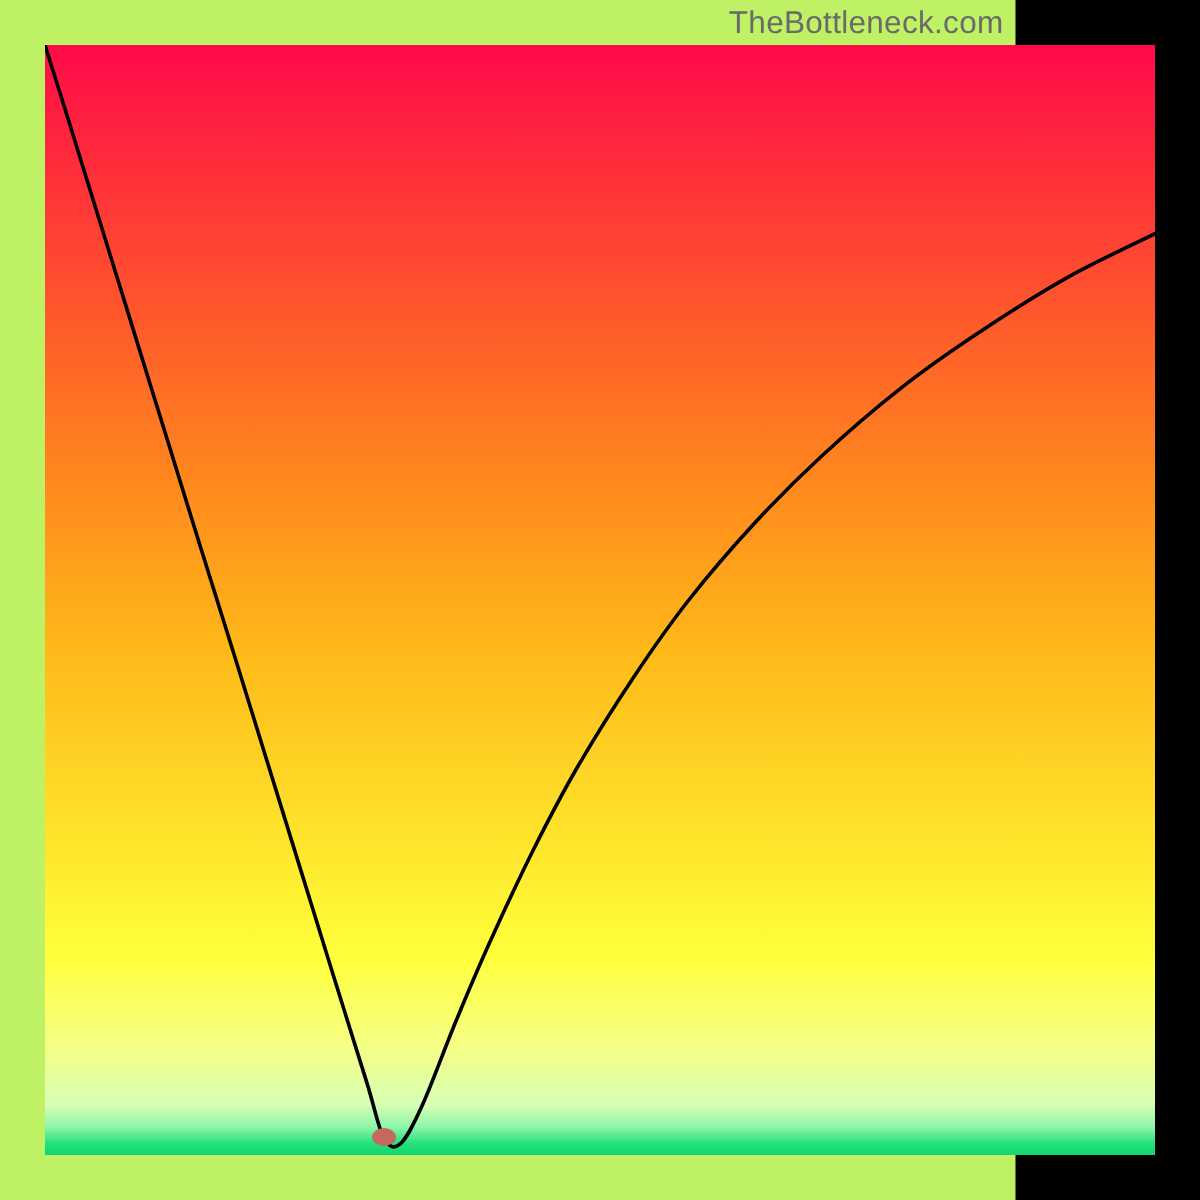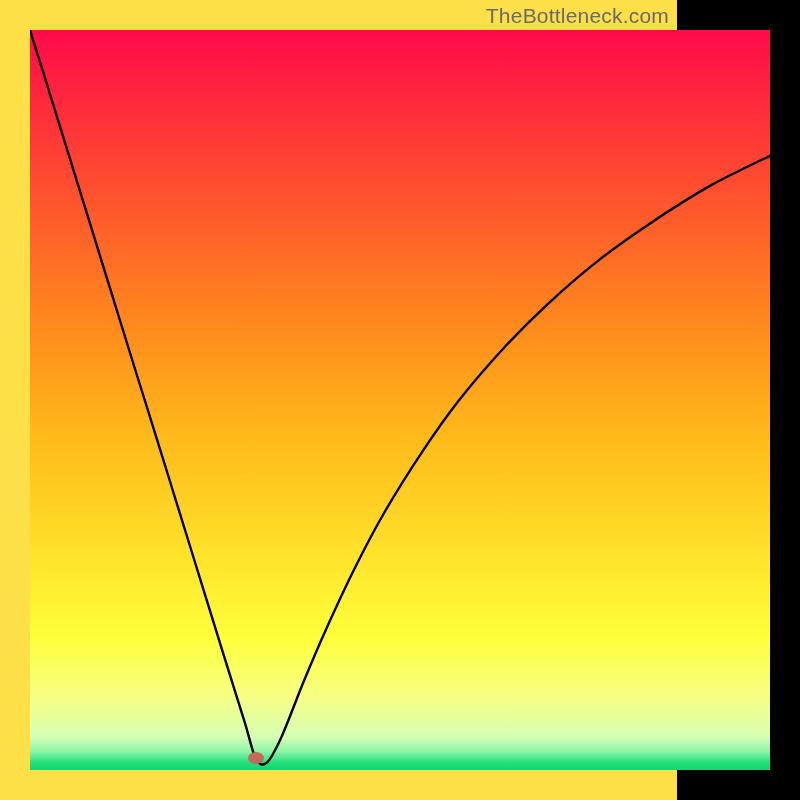--- a/index.html
+++ b/index.html
@@ -7,21 +7,21 @@
     padding: 0;
     width: 800px;
     height: 800px;
     background: #000;
     font-family: Arial, Helvetica, sans-serif;
   }
   .frame {
     position: relative;
     width: 677px;
     height: 800px;
-    background: #fde047;
+    background: #bef264;
   }
   .watermark {
     position: absolute;
     top: 4px;
     right: 8px;
     color: #6a6a6a;
     font-size: 21px;
     font-weight: 500;
     letter-spacing: 0.2px;
     z-index: 10;

